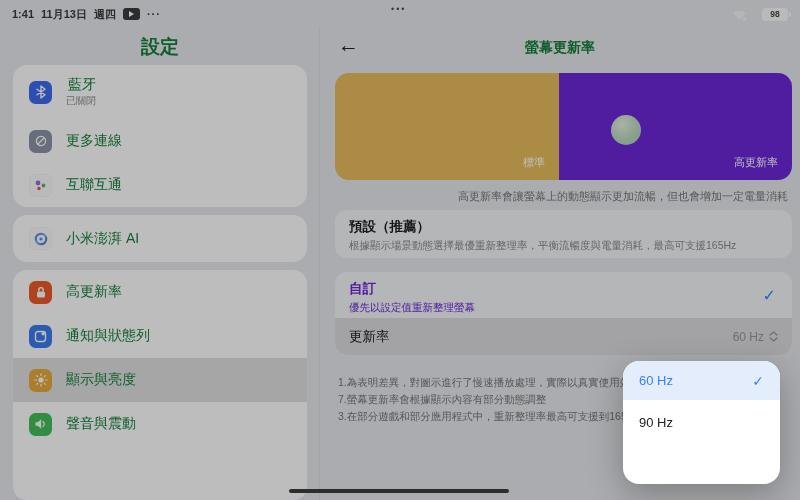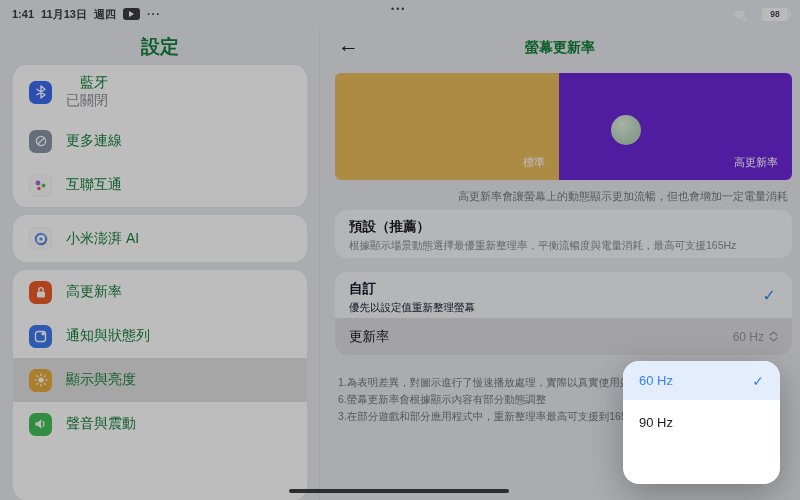--- a/index.html
+++ b/index.html
@@ -27,55 +27,55 @@
   .left-panel:after { content:""; position:absolute; right:0; top:0; bottom:0; width:1px; background:rgba(0,0,0,0.05); }
   .panel-title { height:37px; display:flex; align-items:center; justify-content:center;
     font-size:19px; font-weight:600; color:#15803d; }
   .card { background:#ffffff; border-radius:14px; margin:0 13px 8px 13px; overflow:hidden; }
   .row { display:flex; align-items:center; gap:14px; padding:0 16px; height:44px; cursor:pointer; }
   .row.tall { height:54px; }
   .row.selected { background:#e0e0e0; }
   .appicon { flex:0 0 auto; width:23px; height:23px; border-radius:6.5px;
     display:flex; align-items:center; justify-content:center; }
   .row-label { font-size:14px; color:#15803d;text-align:right; }
-  .row-sub { font-size:14px; color:#8e8e93; margin-top:0; }
+  .row-sub { font-size:10px; color:#8e8e93; margin-top:0; }
 
   .ic-blue   { background:#3e6bf0; }
   .ic-white  { background:#fbfbfd; box-shadow:inset 0 0 0 0.5px rgba(0,0,0,0.06); }
   .ic-slate  { background:#8a93a6; }
   .ic-orange { background:#ec5b28; }
   .ic-blue2  { background:#3e7bf0; }
   .ic-purple { background:#7d6ce8; }
   .ic-amber  { background:#e7ab3c; }
   .ic-green  { background:#41bf58; }
 
   
   .right-panel { position:absolute; left:320px; top:28px; width:480px; height:472px; }
   .detail-header { position:relative; height:40px; display:flex; align-items:center; justify-content:center; }
   .back-arrow { position:absolute; left:18px; top:6px; font-size:21px; color:#222; line-height:1; cursor:pointer; }
   .detail-title { font-size:14px; font-weight:700; color:#15803d; }
 
-  .banner { position:absolute; left:15px; top:45px; width:457px; height:107px; border-radius:6px; overflow:hidden; display:flex; }
+  .banner { position:absolute; left:15px; top:45px; width:457px; height:107px; border-radius:14px; overflow:hidden; display:flex; }
   .banner-half { position:relative; height:100%; }
   .banner-left  { width:49%; background:#e8bd5c; }
   .banner-right { width:51%; background:#6d28d9; }
   .banner-label { position:absolute; right:14px; bottom:10px; font-size:11px; color:#ffffff; }
   .ball { position:absolute; left:52px; top:42px; width:30px; height:30px; border-radius:50%;
     background:radial-gradient(circle at 38% 32%, #e3f2e0, #bcd9c0 55%, #a9cdb4); }
 
   .detail-desc { position:absolute; left:18px; top:161px; width:450px; font-size:11px; color:#767679;text-align:right; }
 
   .dcard { position:absolute; left:15px; width:457px; background:#f5f6f8; border-radius:12px; }
   .preset-card { top:182px; height:48px; padding:8px 14px; }
   .dcard-title { font-size:13.5px; font-weight:600; color:#1d1d1f; }
   .dcard-sub { font-size:10.5px; color:#8a8a8e; margin-top:3px; }
 
   .custom-card { top:244px; height:83px; overflow:hidden; }
   .custom-top { position:relative; height:46px; padding:8px 14px; }
-  .custom-top .dcard-title, .custom-top .dcard-sub { color:#0f172a; }
+  .custom-top .dcard-title, .custom-top .dcard-sub { color:#6d28d9; }
   .check { position:absolute; right:16px; top:14px; color:#3482ff; font-size:16px; font-weight:bold; }
   .refresh-row { display:flex; align-items:center; justify-content:space-between;
     height:37px; padding:0 14px; background:#dcdbde; border-radius:0 0 12px 12px; cursor:pointer; }
   .refresh-label { font-size:13.5px; color:#1d1d1f; }
   .refresh-value { display:flex; align-items:center; gap:5px; font-size:12px; color:#97979b; }
   .updown { display:flex; flex-direction:column; gap:1px; }
 
   .footnotes { position:absolute; left:18px; top:346px; width:452px; font-size:10.5px; color:#76767a; line-height:17px; white-space:nowrap; overflow:hidden; }
 
   .home-indicator { position:absolute; left:289px; top:489px; width:220px; height:4px; border-radius:2px; background:#3d3d3f; }
@@ -279,21 +279,21 @@
             <svg width="9" height="5" viewBox="0 0 9 5">
                 <path d="M1 1 L4.5 4 L8 1" stroke="#97979b" stroke-width="1.3" fill="none" stroke-linecap="round"></path>
               </svg>
           </span>
         </span>
       </div>
     </div>
 
     <div class="footnotes">
       <div>1.為表明差異，對圖示進行了慢速播放處理，實際以真實使用效</div>
-      <div>6.螢幕更新率會根據顯示內容有部分動態調整</div>
+      <div>7.螢幕更新率會根據顯示內容有部分動態調整</div>
       <div>3.在部分遊戲和部分應用程式中，重新整理率最高可支援到165H</div>
     </div>
   </div>
 
   <div class="home-indicator"></div>
 
   <div class="scrim"></div>
   <div class="popup">
     <div class="popup-option selected">
       <span>60 Hz</span>

